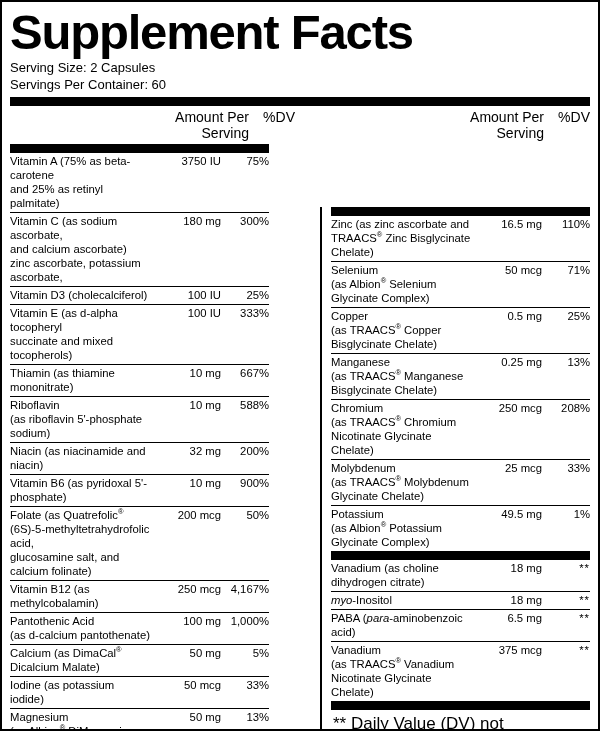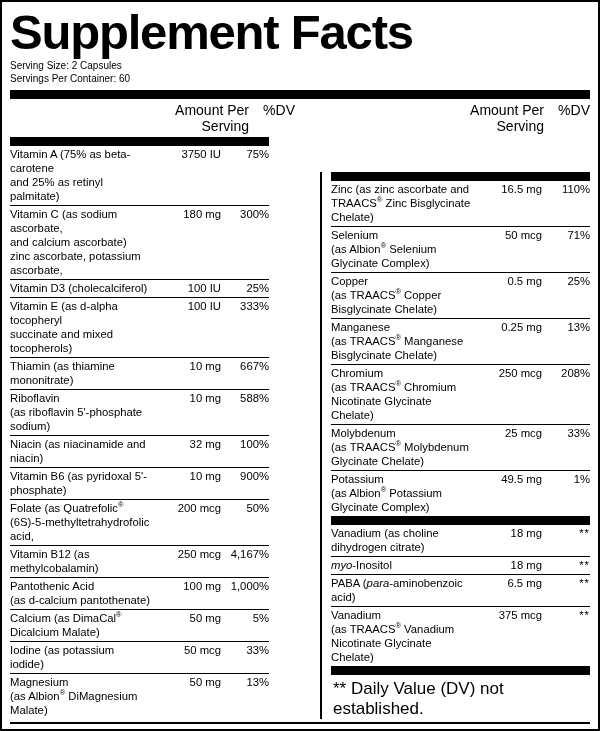--- a/index.html
+++ b/index.html
@@ -23,21 +23,21 @@
     font-weight:bold;
     font-size:49px;
     line-height:0.98;
     letter-spacing:-1.2px;
     margin:2px 0 4px 0;
     white-space:nowrap;
     transform:scaleX(1.0);
     transform-origin:left center;
   }
 
-  .serving-lines { font-size:10px; line-height:1.28; margin-bottom:4px; }
+  .serving-lines { font-size:13px; line-height:1.28; margin-bottom:4px; }
 
   
   .bar-thick { height:9px; background:#000; }
   .rule-thin { height:2px; background:#000; }
 
   
   .colhead {
     display:flex;
     font-size:14px;
     padding:3px 0 3px 0;
@@ -140,29 +140,29 @@
             <div class="dv">667%</div>
           </div>
           <div class="nrow">
             <div class="nm">Riboflavin<span class="sub">(as riboflavin 5'-phosphate sodium)</span></div>
             <div class="amt">10 mg</div>
             <div class="dv">588%</div>
           </div>
           <div class="nrow">
             <div class="nm">Niacin (as niacinamide and niacin)</div>
             <div class="amt">32 mg</div>
-            <div class="dv">100%</div>
+            <div class="dv">200%</div>
           </div>
           <div class="nrow">
             <div class="nm">Vitamin B6 (as pyridoxal 5'-phosphate)</div>
             <div class="amt">10 mg</div>
             <div class="dv">900%</div>
           </div>
           <div class="nrow">
-            <div class="nm">Folate (as Quatrefolic<span class="reg">®</span><span class="sub">(6S)-5-methyltetrahydrofolic acid,</span></div>
+            <div class="nm">Folate (as Quatrefolic<span class="reg">®</span><span class="sub">(6S)-5-methyltetrahydrofolic acid,</span><span class="sub">glucosamine salt, and calcium folinate)</span></div>
             <div class="amt">200 mcg</div>
             <div class="dv">50%</div>
           </div>
           <div class="nrow">
             <div class="nm">Vitamin B12 (as methylcobalamin)</div>
             <div class="amt">250 mcg</div>
             <div class="dv">4,167%</div>
           </div>
           <div class="nrow">
             <div class="nm">Pantothenic Acid<span class="sub">(as d-calcium pantothenate)</span></div>

